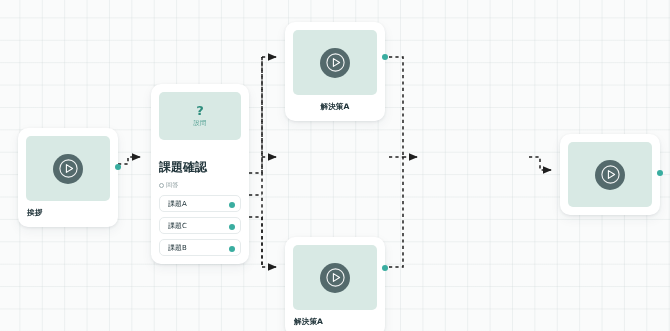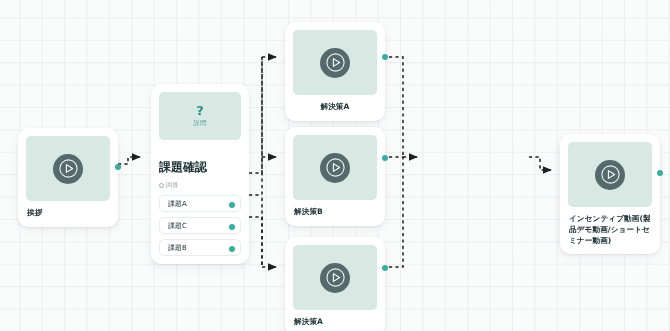--- a/index.html
+++ b/index.html
@@ -216,34 +216,20 @@
             <circle cx="9.5" cy="9.5" r="8.6" fill="none" stroke="#ffffff" stroke-width="1.1" opacity="0.92"></circle>
             <path d="M7.4,5.6 L13.6,9.5 L7.4,13.4 Z" fill="none" stroke="#ffffff" stroke-width="1.1" stroke-linejoin="round"></path>
           </svg>
         </div>
       </div>
     </div>
     <div class="node-label">解決策A</div>
     <div class="port" style="right:-3px; top:32px;"></div>
   </div>
 
-  <div class="node" style="left:285px; top:127px; width:100px;">
-    <div class="thumb thumb-video">
-      <div class="play-circle">
-        <div class="play-ring">
-          <svg width="19" height="19" viewBox="0 0 19 19">
-            <circle cx="9.5" cy="9.5" r="8.6" fill="none" stroke="#ffffff" stroke-width="1.1" opacity="0.92"></circle>
-            <path d="M7.4,5.6 L13.6,9.5 L7.4,13.4 Z" fill="none" stroke="#ffffff" stroke-width="1.1" stroke-linejoin="round"></path>
-          </svg>
-        </div>
-      </div>
-    </div>
-    <div class="node-label">解決策B</div>
-    <div class="port" style="right:-3px; top:28px;"></div>
-  </div>
 
   <div class="node" style="left:285px; top:237px; width:100px;">
     <div class="thumb thumb-video">
       <div class="play-circle">
         <div class="play-ring">
           <svg width="19" height="19" viewBox="0 0 19 19">
             <circle cx="9.5" cy="9.5" r="8.6" fill="none" stroke="#ffffff" stroke-width="1.1" opacity="0.92"></circle>
             <path d="M7.4,5.6 L13.6,9.5 L7.4,13.4 Z" fill="none" stroke="#ffffff" stroke-width="1.1" stroke-linejoin="round"></path>
           </svg>
         </div>
@@ -258,17 +244,16 @@
     <div class="thumb thumb-video">
       <div class="play-circle">
         <div class="play-ring">
           <svg width="19" height="19" viewBox="0 0 19 19">
             <circle cx="9.5" cy="9.5" r="8.6" fill="none" stroke="#ffffff" stroke-width="1.1" opacity="0.92"></circle>
             <path d="M7.4,5.6 L13.6,9.5 L7.4,13.4 Z" fill="none" stroke="#ffffff" stroke-width="1.1" stroke-linejoin="round"></path>
           </svg>
         </div>
       </div>
     </div>
-    <div class="node-label">インセンティブ動画(製品デモ動画/ショートセミナー動画)</div>
     <div class="port" style="right:-3px; top:36px;"></div>
   </div>
 
 </div>
 
 </body></html>

